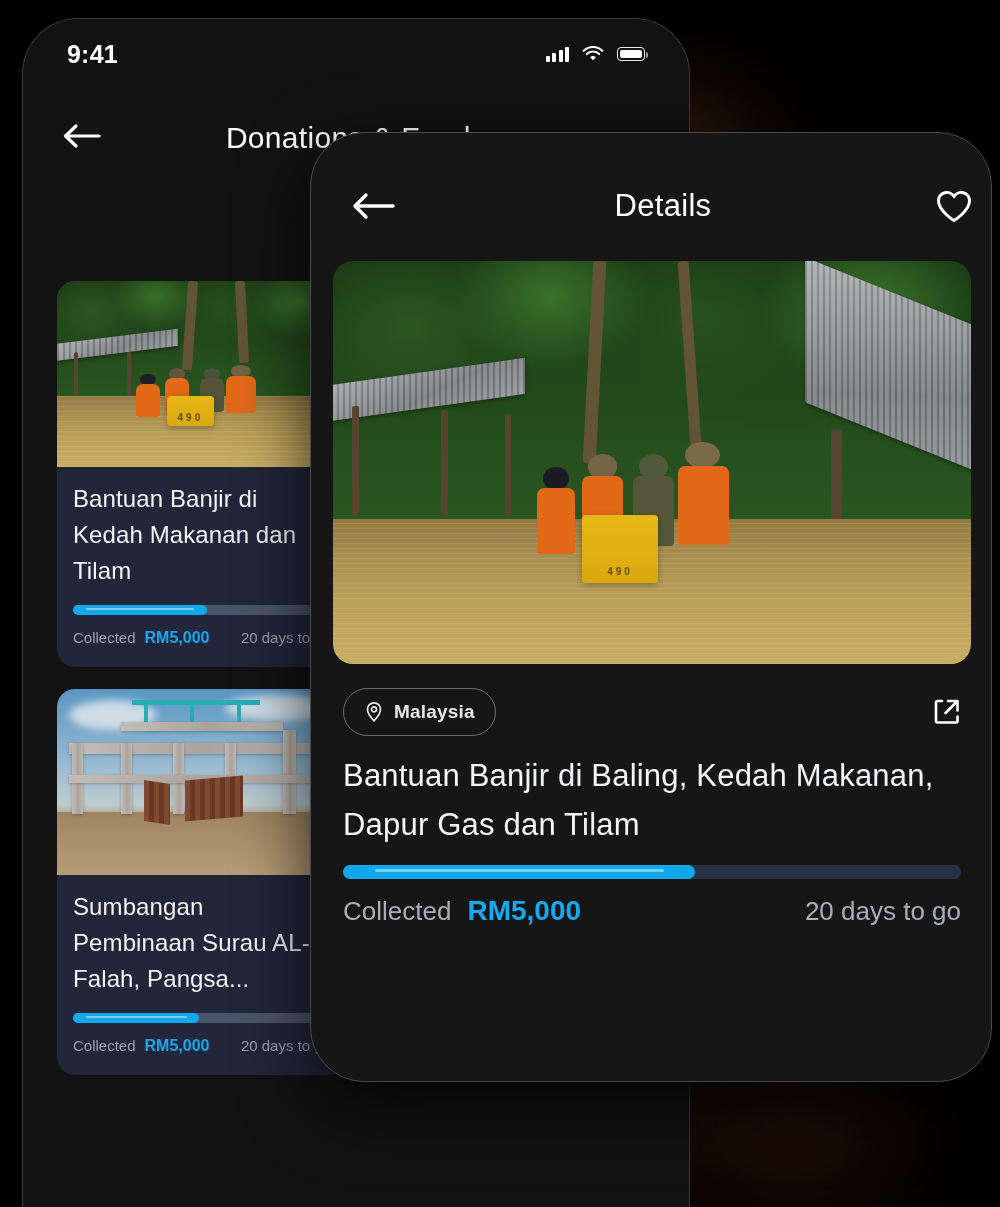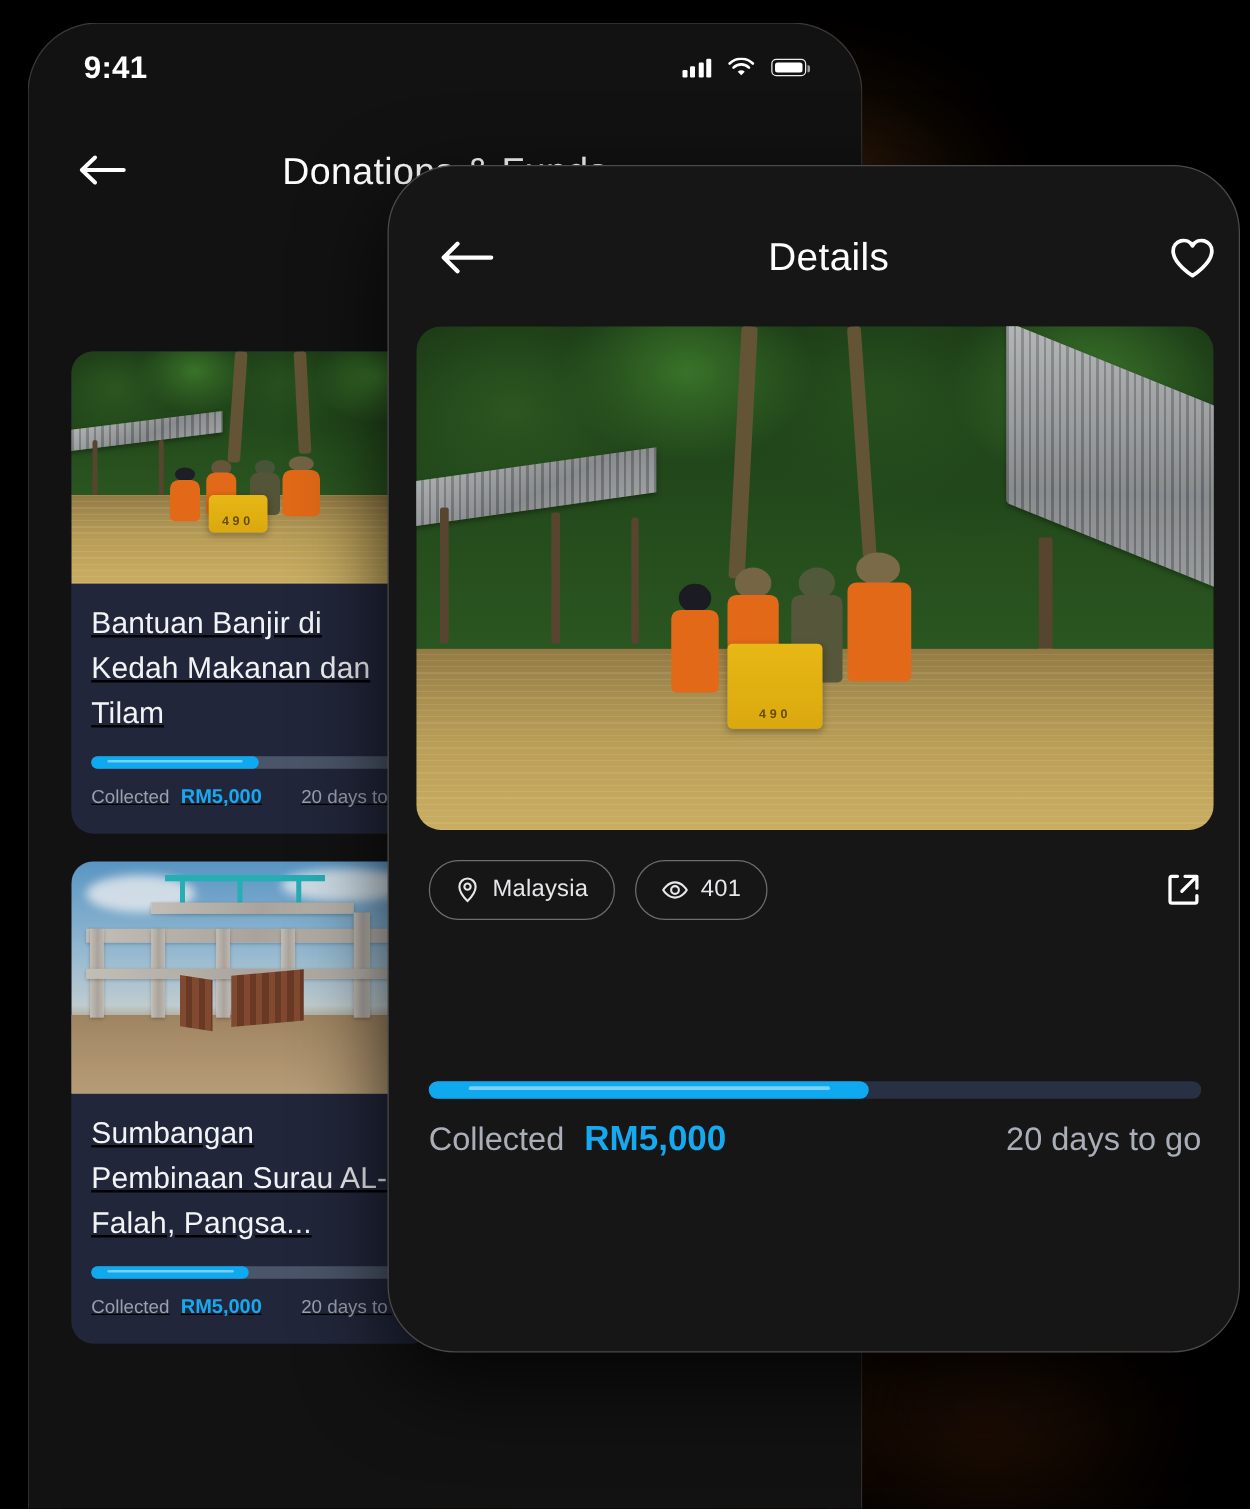--- a/index.html
+++ b/index.html
@@ -55,21 +55,21 @@
   .filter-btn { width:78px; height:72px; border-radius:18px; background:#1c2135;
                 display:flex; align-items:center; justify-content:center; cursor:pointer; }
   .search-field { width:390px; height:72px; border-radius:18px; background:#fff;
                   display:flex; align-items:center; gap:16px; padding:0 26px; overflow:hidden; }
   .search-ph { color:#8d8d93; font-size:27px; white-space:nowrap; }
 
   .cards { position:absolute; left:34px; top:262px; width:604px;
            display:flex; flex-wrap:wrap; gap:22px 24px; }
   .card { width:290px; border-radius:18px; background:#22263a; overflow:hidden; }
   .card-img { width:100%; height:186px; position:relative; overflow:hidden; }
-  .card-body { padding:14px 16px 20px;text-decoration:underline; }
+  .card-body { padding:14px 16px 20px; }
   .card-title { color:#f2f3f5; font-size:24px; line-height:36px; font-weight:400;
                 letter-spacing:.1px; }
   .bar-track { margin-top:16px; height:10px; border-radius:6px; background:#4b5569; position:relative; }
   .bar-fill { position:absolute; left:0; top:0; height:100%; border-radius:6px; background:#0FA9F0; }
   .bar-fill::after{content:"";position:absolute;left:10%;top:2.5px;right:10%;height:2px;
                    background:rgba(255,255,255,.45);border-radius:2px;}
   .card-meta { margin-top:14px; display:flex; align-items:baseline; justify-content:space-between; }
   .meta-left { display:flex; align-items:baseline; gap:9px; }
   .meta-lbl { color:#9aa0ad; font-size:15px; }
   .meta-amt { color:#17A9F0; font-size:16px; font-weight:700; }
@@ -91,21 +91,21 @@
   .icon-heart { position:absolute; right:22px; top:4px; width:54px; height:54px;
                 display:flex; align-items:center; justify-content:center; cursor:pointer; }
 
   .hero { position:absolute; left:22px; top:128px; width:638px; height:403px;
           border-radius:20px; overflow:hidden; background:#0b0b0b; }
 
   .chips { position:absolute; left:32px; top:555px; right:24px;
            display:flex; align-items:center; gap:16px; }
   .chip { height:48px; border:1.6px solid #6d6d72; border-radius:26px;
           display:flex; align-items:center; gap:10px; padding:0 20px; cursor:pointer; }
-  .chip span { color:#e7e7ea; font-size:19px; letter-spacing:.2px; }
+  .chip span { color:#e7e7ea; font-size:19px; letter-spacing:.2px;font-weight:bold; }
   .share-btn { margin-left:auto; width:40px; height:40px; display:flex;
                align-items:center; justify-content:center; cursor:pointer; }
 
   .fr-title2 { position:absolute; left:32px; top:618px; width:620px;
                color:#f4f5f7; font-size:31px; line-height:49px; letter-spacing:.2px; }
 
   .fr-bar { position:absolute; left:32px; top:732px; width:618px; height:14px;
             border-radius:8px; background:#283044; }
   .fr-bar-fill { position:absolute; left:0; top:0; height:100%; border-radius:8px; background:#0FA9F0; }
   .fr-bar-fill::after{content:"";position:absolute;left:9%;top:4px;right:9%;height:3px;
@@ -415,35 +415,29 @@
     </div>
 
     <div class="chips">
       <div class="chip">
         <svg width="20" height="22" viewBox="0 0 20 22">
           <path d="M10 1.8c-3.6 0-6.5 2.9-6.5 6.5 0 4.9 6.5 11.5 6.5 11.5s6.5-6.6 6.5-11.5c0-3.6-2.9-6.5-6.5-6.5Z" stroke="#e7e7ea" stroke-width="1.7" fill="none"></path>
           <circle cx="10" cy="8.3" r="2.5" stroke="#e7e7ea" stroke-width="1.7" fill="none"></circle>
         </svg>
         <span>Malaysia</span>
       </div>
-      <div class="chip">
-        <svg width="22" height="18" viewBox="0 0 22 18">
-          <path d="M1.6 9S5 2.9 11 2.9 20.4 9 20.4 9 17 15.1 11 15.1 1.6 9 1.6 9Z" stroke="#e7e7ea" stroke-width="1.7" fill="none"></path>
-          <circle cx="11" cy="9" r="3.1" stroke="#e7e7ea" stroke-width="1.7" fill="none"></circle>
-        </svg>
-        <span>401</span>
-      </div>
       <div class="share-btn">
         <svg width="34" height="34" viewBox="0 0 34 34">
           <path d="M12 6H7.5A1.5 1.5 0 0 0 6 7.5V26a1.5 1.5 0 0 0 1.5 1.5H26A1.5 1.5 0 0 0 27.5 26v-4.5" stroke="#fff" stroke-width="2.6" fill="none" stroke-linecap="round"></path>
           <path d="M18 6h9.5V15.5M27 6.5 15.5 18" stroke="#fff" stroke-width="2.6" fill="none" stroke-linecap="round" stroke-linejoin="round"></path>
         </svg>
       </div>
     </div>
 
+    <div class="fr-title2">Bantuan Banjir di Baling, Kedah Makanan, Dapur Gas dan Tilam</div>
 
     <div class="fr-bar">
       <div class="fr-bar-fill" style="width:57%"></div>
     </div>
 
     <div class="fr-meta">
       <div class="l">
         <span class="fr-lbl">Collected</span>
         <span class="fr-amt">RM5,000</span>
       </div>

